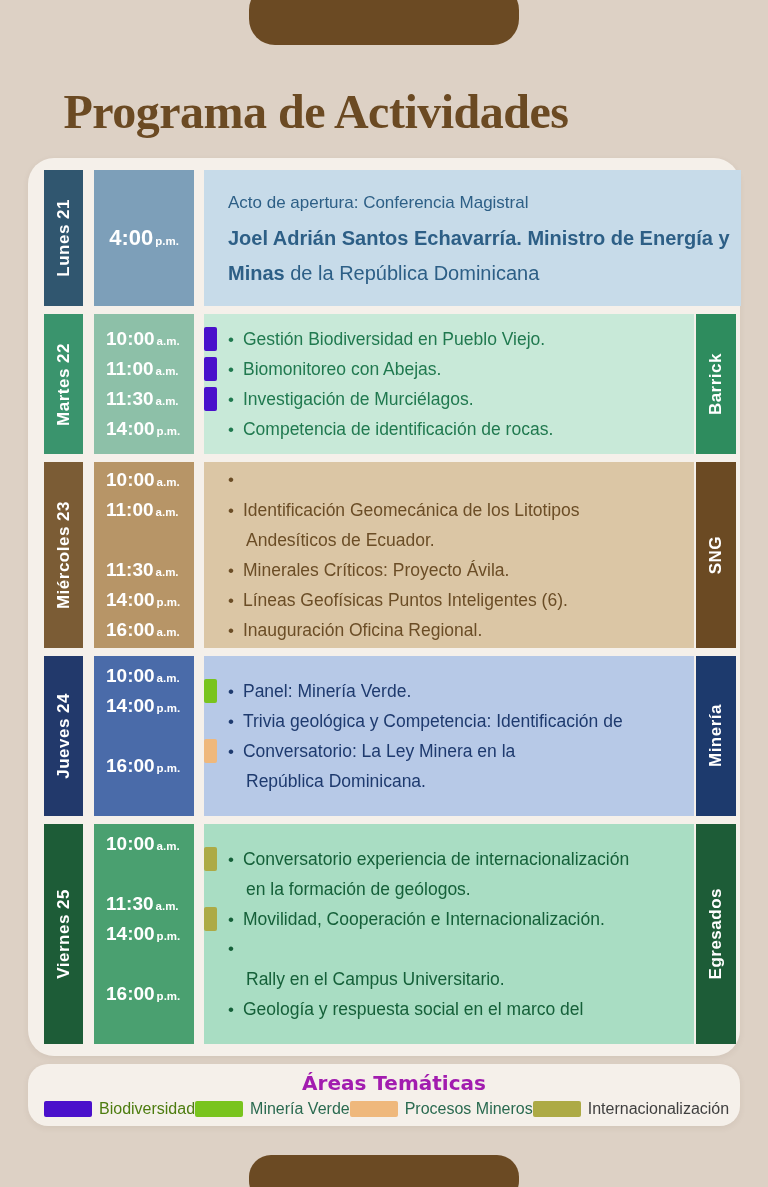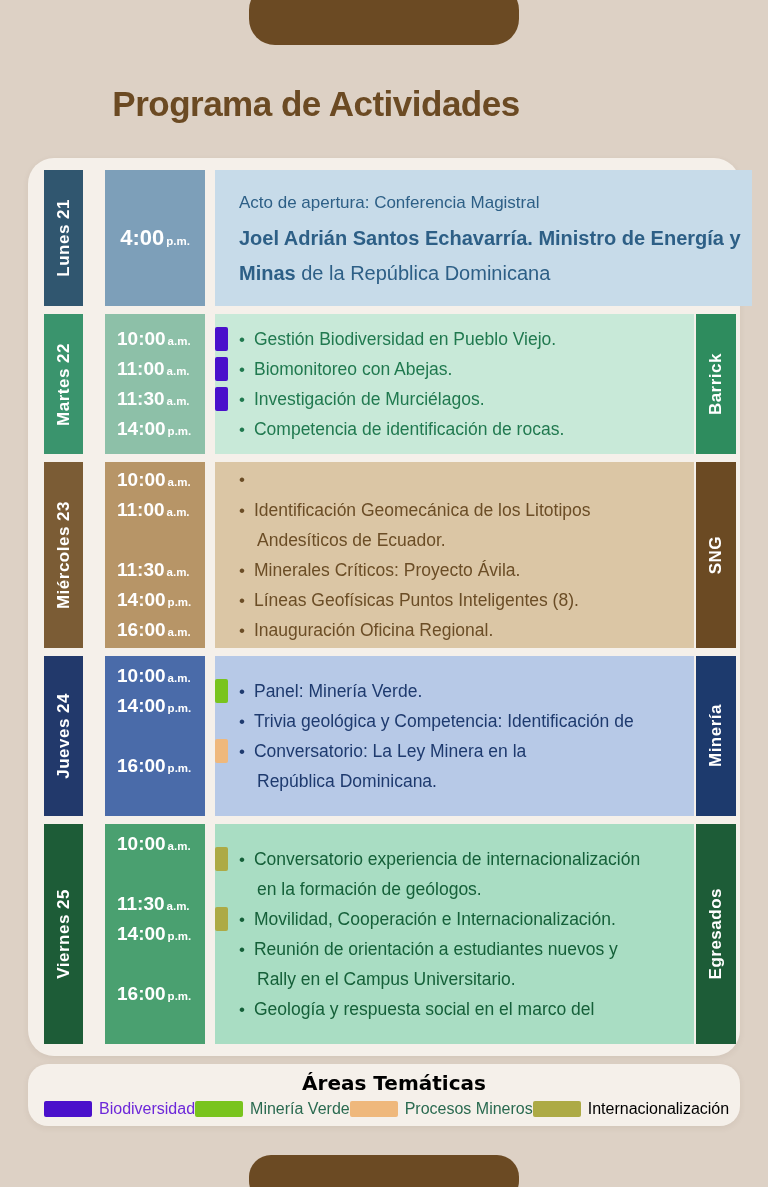--- a/index.html
+++ b/index.html
@@ -1,28 +1,28 @@
 <!DOCTYPE html>
 <html><head>
 <meta charset="utf-8">
 <style>
   html,body{margin:0;padding:0;}
   body{width:768px;height:1187px;background:#ddd1c5;font-family:"Liberation Sans",sans-serif;position:relative;overflow:hidden;}
   .tab{position:absolute;left:50%;transform:translateX(-50%);background:#6b4a23;width:270px;}
   .tab-top{top:-16px;height:61px;border-radius:26px;}
   .tab-bottom{bottom:-16px;height:48px;border-radius:22px;}
   .page-title{position:absolute;top:84px;left:0;width:632px;text-align:center;
-    font-family:Liberation Sans, sans-serif;font-weight:bold;font-size:35px;color:#6b4a23;letter-spacing:-0.5px;}
+    font-family:Liberation Serif, serif;font-weight:bold;font-size:48px;color:#6b4a23;letter-spacing:-0.5px;}
   .card{position:absolute;left:28px;width:712px;background:#f5f0ea;border-radius:26px;box-shadow:0 2px 6px rgba(90,70,50,0.08);}
   .schedule{top:158px;height:898px;box-sizing:border-box;padding:12px 4px 12px 16px;display:flex;flex-direction:column;gap:8px;}
   .row{display:flex;align-items:stretch;}
   .r0{height:136px}.r1{height:140px}.r2{height:186px}.r3{height:160px}.r4{height:220px}
   .day{width:39px;flex:0 0 39px;display:flex;align-items:center;justify-content:center;}
   .day span{writing-mode:vertical-rl;transform:rotate(180deg);color:#fff;font-weight:bold;font-size:17px;letter-spacing:0.5px;white-space:nowrap;}
-  .tcol{width:100px;flex:0 0 100px;margin-left:22px;display:flex;flex-direction:column;justify-content:center;box-sizing:border-box;padding-left:12px;}
+  .tcol{width:100px;flex:0 0 100px;margin-left:11px;display:flex;flex-direction:column;justify-content:center;box-sizing:border-box;padding-left:12px;}
   .te{height:30px;line-height:30px;color:#fff;white-space:nowrap;}
   .te .tt{font-weight:bold;font-size:19px;}
   .te .ts{font-size:11.5px;font-weight:bold;margin-left:2px;}
   .tgap{height:30px;}
   .tcol.single{align-items:center;padding-left:0;}
   .tcol.single .tt{font-size:22px;}
   .panel{flex:1;margin-left:10px;display:flex;flex-direction:column;justify-content:center;box-sizing:border-box;padding-left:24px;padding-right:8px;}
   .line{height:30px;line-height:30px;font-size:17.5px;position:relative;white-space:nowrap;display:flex;align-items:baseline;}
   .line .b{margin-right:9px;font-size:17px;}
   .line.cont{padding-left:18px;}
@@ -121,21 +121,21 @@
         </div>
       <div class="line cont">
           <span>Andesíticos de Ecuador.</span>
         </div>
       <div class="line">
           <span class="b">•</span>
           <span>Minerales Críticos: Proyecto Ávila.</span>
         </div>
       <div class="line">
           <span class="b">•</span>
-          <span>Líneas Geofísicas Puntos Inteligentes (8).</span>
+          <span>Líneas Geofísicas Puntos Inteligentes (6).</span>
         </div>
       <div class="line">
           <span class="b">•</span>
           <span>Inauguración Oficina Regional.</span>
         </div>
     </div>
     <div class="org" style="background-color: rgb(107, 74, 35);">
         <span>SNG</span>
       </div>
   </div>
@@ -197,52 +197,51 @@
       <div class="line cont">
           <span>en la formación de geólogos.</span>
         </div>
       <div class="line">
           <span class="tag" style="background-color: rgb(173, 170, 69);"></span>
           <span class="b">•</span>
           <span>Movilidad, Cooperación e Internacionalización.</span>
         </div>
       <div class="line">
           <span class="b">•</span>
-          <span>Reunión de orientación a estudiantes nuevos y</span>
         </div>
       <div class="line cont">
           <span>Rally en el Campus Universitario.</span>
         </div>
       <div class="line">
           <span class="b">•</span>
           <span>Geología y respuesta social en el marco del</span>
         </div>
     </div>
     <div class="org" style="background-color: rgb(29, 92, 55);">
         <span>Egresados</span>
       </div>
   </div>
 
 </div>
 
 <div class="card legend">
-  <div class="legend-title" style="color: #000000; padding-left: 20px;">Áreas Temáticas</div>
+  <div class="legend-title" style="color: #a21caf; padding-left: 20px;">Áreas Temáticas</div>
   <div class="legend-items">
     <div class="legend-item">
       <span class="swatch" style="background-color: rgb(74, 16, 203);"></span>
-      <span class="legend-label" style="color: #6d28d9;">Biodiversidad</span>
+      <span class="legend-label" style="color: #4d7c0f;">Biodiversidad</span>
     </div>
     <div class="legend-item">
       <span class="swatch" style="background-color: rgb(121, 196, 29);"></span>
       <span class="legend-label" style="color: rgb(42, 106, 80);">Minería Verde</span>
     </div>
     <div class="legend-item">
       <span class="swatch" style="background-color: rgb(239, 184, 124);"></span>
       <span class="legend-label" style="color: rgb(42, 106, 80);">Procesos Mineros</span>
     </div>
     <div class="legend-item">
       <span class="swatch" style="background-color: rgb(173, 170, 69);"></span>
-      <span class="legend-label" style="color: #000000;">Internacionalización</span>
+      <span class="legend-label" style="color: #404040;">Internacionalización</span>
     </div>
   </div>
 </div>
 
 <div class="tab tab-bottom"></div>
 
 </body></html>

